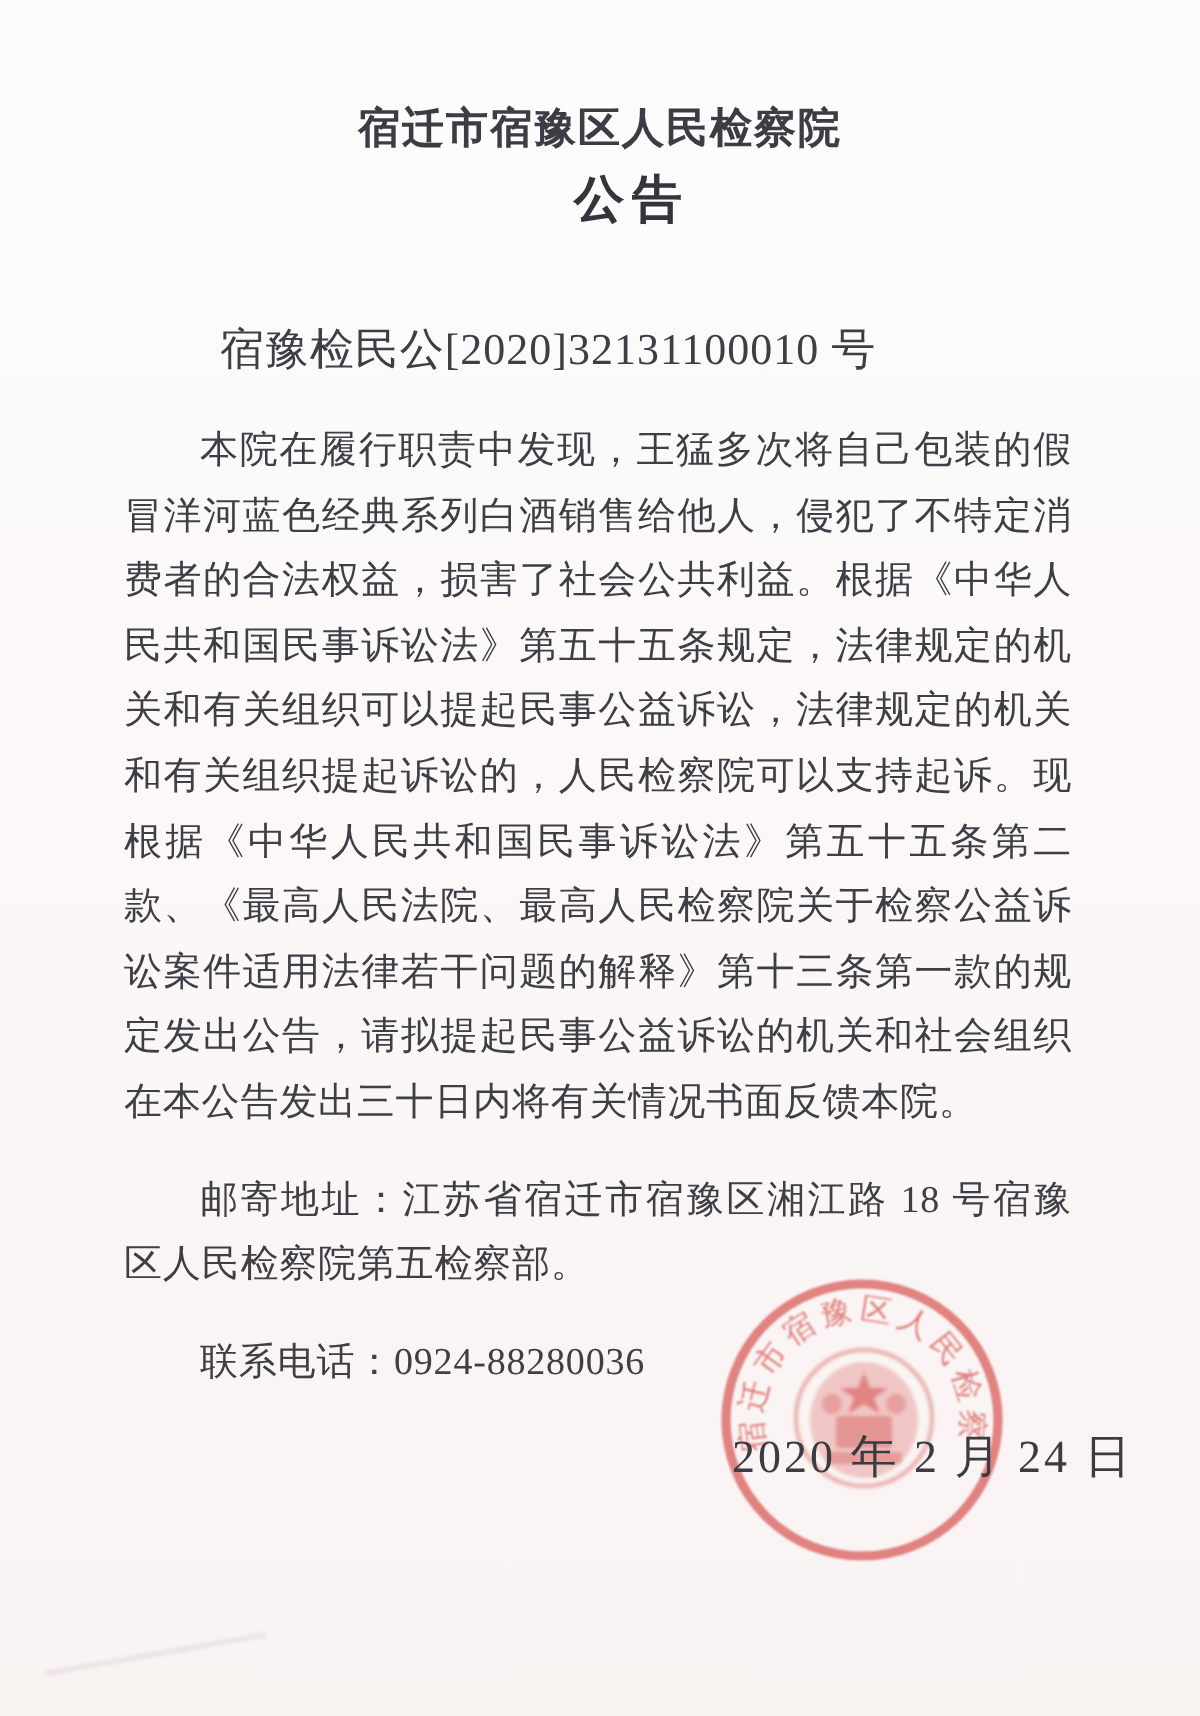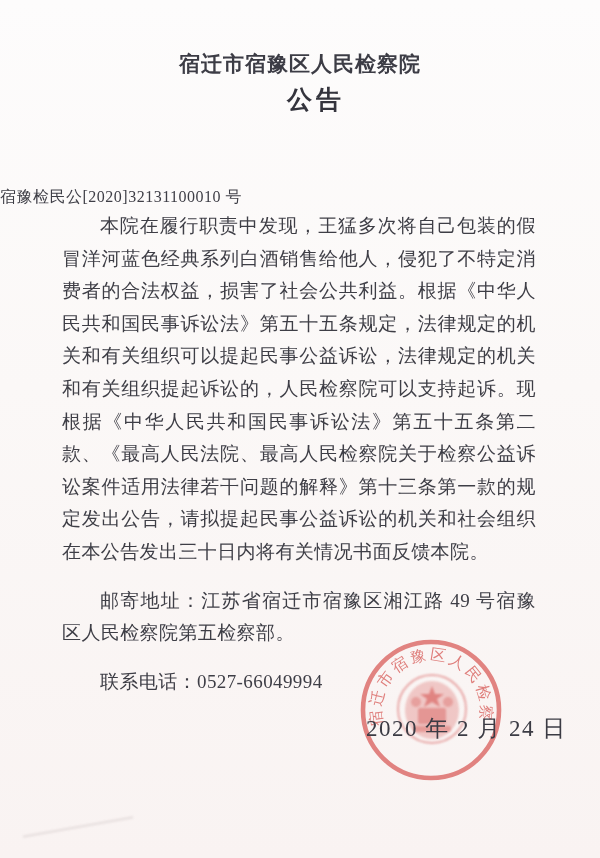--- a/index.html
+++ b/index.html
@@ -18,21 +18,21 @@
     text-align:center;font-size:21px;font-weight:600;
     letter-spacing:1px;color:#3c3c45;
   }
   .doc-title{
     position:absolute;top:83px;left:16px;width:600px;
     text-align:center;font-size:25px;font-weight:700;
     letter-spacing:4px;color:#34343d;
   }
   .doc-number{
     position:absolute;top:160px;left:0;right:52px;
-    text-align:left;font-size:16px;color:#3e3e46;letter-spacing:0.5px;margin-top:27px;
+    text-align:center;font-size:22px;color:#3e3e46;letter-spacing:0.5px;
   }
   .body-block{
     position:absolute;top:194px;left:46px;width:506px;
     font-size:19px;line-height:32.6px;color:#3e3e46;
   }
   .body-block p{
     margin:16px;text-indent:2em;text-align:justify;
     text-justify:inter-character;letter-spacing:0.4px;
   }
   .issue-date{
@@ -55,22 +55,22 @@
 <div class="page">
 
   <div class="org-title">宿迁市宿豫区人民检察院</div>
 
   <div class="doc-title">公告</div>
 
   <div class="doc-number">宿豫检民公[2020]32131100010 号</div>
 
   <div class="body-block">
     <p>本院在履行职责中发现，王猛多次将自己包装的假冒洋河蓝色经典系列白酒销售给他人，侵犯了不特定消费者的合法权益，损害了社会公共利益。根据《中华人民共和国民事诉讼法》第五十五条规定，法律规定的机关和有关组织可以提起民事公益诉讼，法律规定的机关和有关组织提起诉讼的，人民检察院可以支持起诉。现根据《中华人民共和国民事诉讼法》第五十五条第二款、《最高人民法院、最高人民检察院关于检察公益诉讼案件适用法律若干问题的解释》第十三条第一款的规定发出公告，请拟提起民事公益诉讼的机关和社会组织在本公告发出三十日内将有关情况书面反馈本院。</p>
-    <p>邮寄地址：江苏省宿迁市宿豫区湘江路 49 号宿豫区人民检察院第五检察部。</p>
-    <p>联系电话：0527-66049994</p>
+    <p>邮寄地址：江苏省宿迁市宿豫区湘江路 18 号宿豫区人民检察院第五检察部。</p>
+    <p>联系电话：0924-88280036</p>
   </div>
 
   <svg class="seal" viewBox="0 0 150 150" xmlns="http://www.w3.org/2000/svg">
 
     <circle cx="75" cy="74" r="68" fill="none" stroke-width="4.6" opacity="0.85" stroke="#d96360"></circle>
 
     <defs>
       <path id="sealArc" d="M 28,91 A 50,50 0 1 1 122,91" fill="none"></path>
     </defs>
     <text font-size="15.5" letter-spacing="3" opacity="0.88" font-family="Liberation Serif, serif" fill="#d96360">

